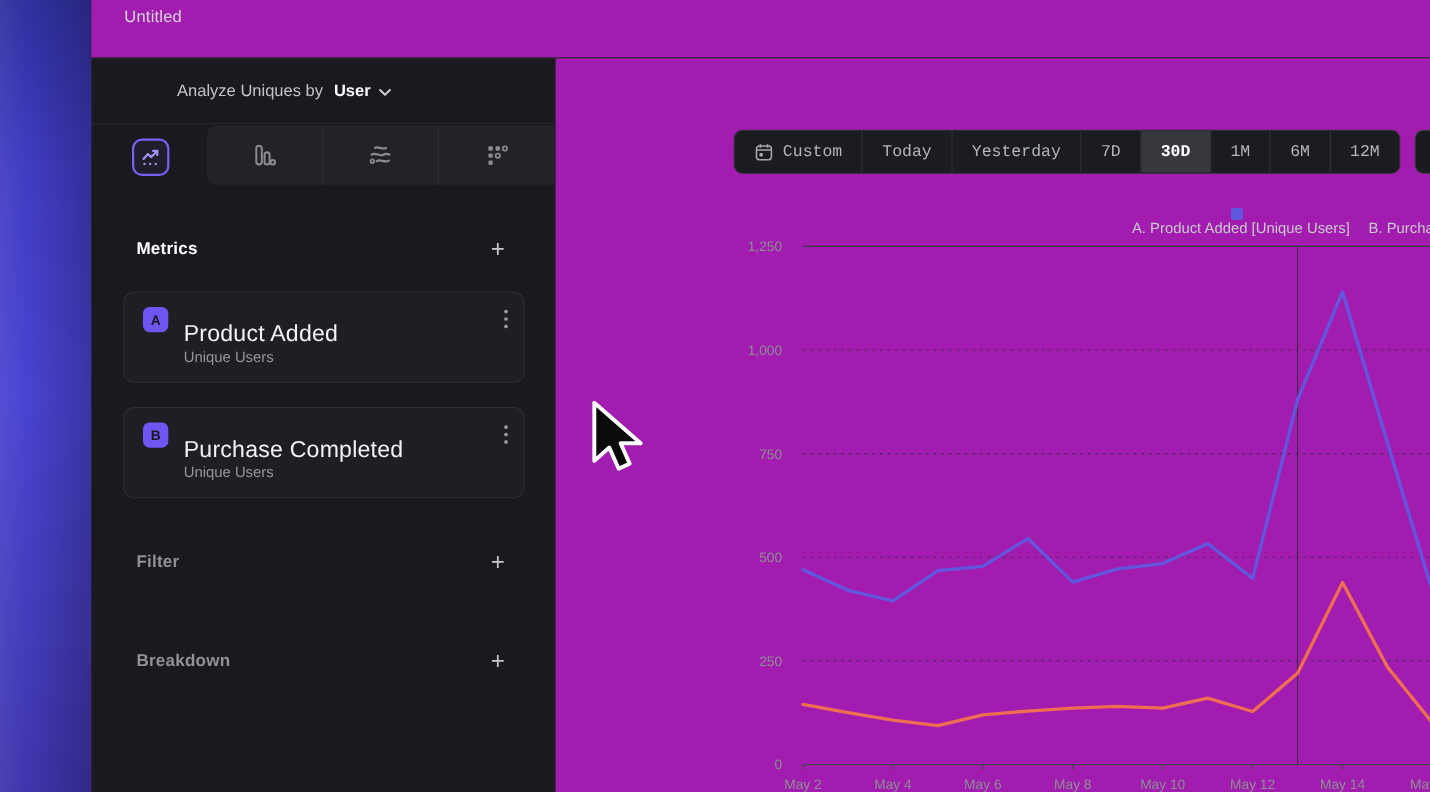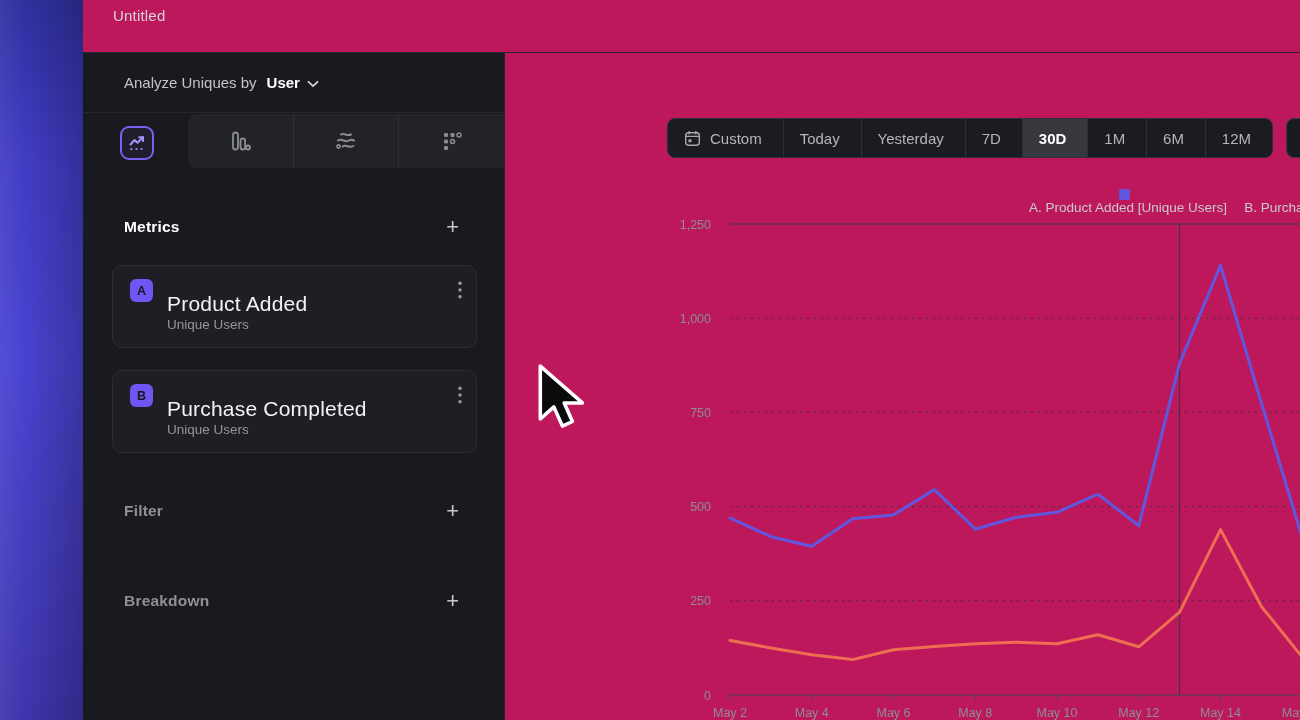--- a/index.html
+++ b/index.html
@@ -16,31 +16,31 @@
   .gradient-strip {
     left:0; top:0; width:83px; height:720px;
     background:linear-gradient(178deg,#30309f 0%, #423cc4 22%, #4a43d2 50%, #453dbe 75%, #3e35ac 100%);
   }
   .gradient-strip::after {
     content:""; position:absolute; inset:0;
     background:linear-gradient(90deg, rgba(255,255,255,0.06) 0%, rgba(0,0,0,0) 30%, rgba(0,0,0,0.22) 100%);
   }
 
   
-  .window { left:83px; top:0; right:0; bottom:0; background:#be185d; }
+  .window { left:83px; top:0; right:0; bottom:0; background:#a21caf; }
 
   .topbar { left:0; top:0; right:0; height:53px; border-bottom:1px solid #26272c; }
   .doc-title { left:30px; top:7px; font-size:15px; color:#d5d6d9; letter-spacing:.2px; }
 
   
   .sidebar { left:0; top:53px; width:422px; bottom:0; background:#191a1f; border-right:1px solid #26272c; }
 
   .analyze-row { left:0; top:0; right:0; height:60px; border-bottom:1px solid #26272c;
                  display:flex; align-items:center; padding-left:41px; }
-  .analyze-label { font-size:15px; color:#c3c4c9; }
+  .analyze-label { font-size:15px; color:#c3c4c9;margin-left:37px; }
   .analyze-value { font-size:15px; color:#ffffff; font-weight:700; margin-left:10px; }
   .chev { margin-left:7px; margin-top:2px; }
 
   .tabs-row { left:0; top:60px; right:0; height:56px; }
   .tab-active {
     left:37px; top:13px; width:34px; height:34px;
     border:2px solid #7b5ff2; border-radius:9px;
     background:rgba(110,84,240,0.07);
     display:flex; align-items:center; justify-content:center;
   }
@@ -72,22 +72,22 @@
   .kebab { position:absolute; right:14px; top:15px; }
 
   
   .main { left:505px; top:53px; right:0; bottom:0; }
 
   .time-range-group {
     left:79px; top:65px; width:606px; height:40px;
     background:#1b1c21; border:1px solid #2f3036; border-radius:8px;
     display:flex; overflow:hidden;
   }
-  .range-cell { display:flex; align-items:center; 
-    padding:0 16px; font-size:15px; color:#b4b6bb; white-space:nowrap; flex:1 1 auto; }
+  .range-cell { display:flex; align-items:center; justify-content:center;
+    padding:0 16px; font-size:15px; color:#b4b6bb; white-space:nowrap; flex:1 1 auto;font-family:Liberation Mono, monospace; }
   .range-cell + .range-cell { border-left:1px solid #2f3036; }
   .range-cell svg { margin-right:9px; }
   .range-cell.selected { background:#37383d; color:#ffffff; font-weight:700; }
 
   .compare-btn {
     left:698px; top:65px; width:128px; height:40px;
     border:1px solid #3b3c42; border-radius:8px; background:#1a1b20;
     color:#ffffff; font-size:15px; font-weight:700;
     display:flex; align-items:center; padding-left:20px;
   }

